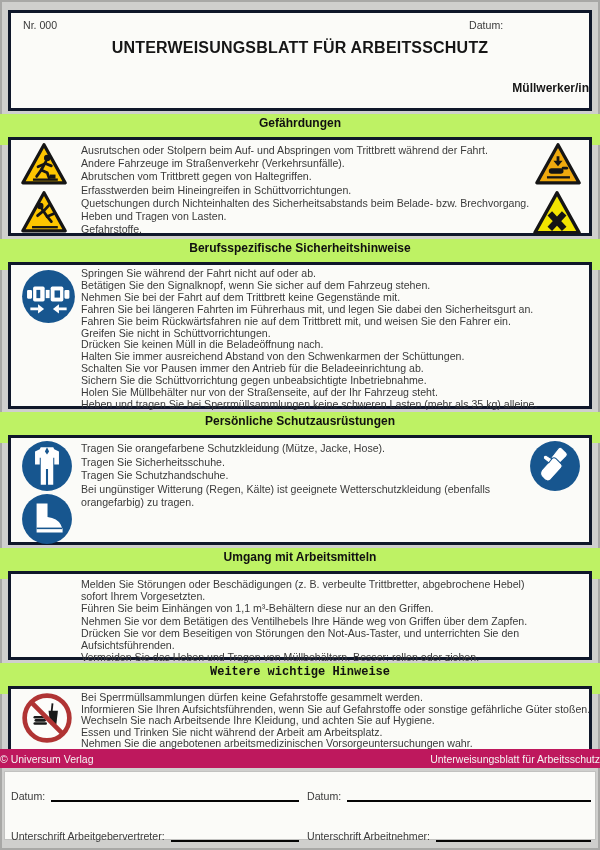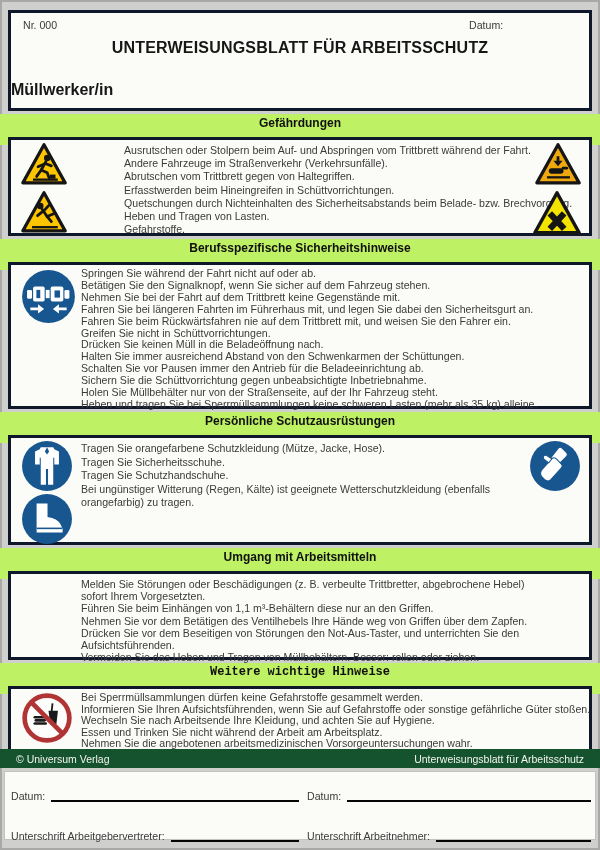--- a/index.html
+++ b/index.html
@@ -5,37 +5,37 @@
   html,body{margin:0;padding:0;}
   .page{position:relative;width:600px;height:850px;background:#cfcfcd;
         font-family:"Liberation Sans",sans-serif;color:#3a3a3a;overflow:hidden;
         box-shadow:inset 0 0 0 2px #a8a8a6;}
   .whitebox{position:absolute;left:8px;width:584px;background:#fbfbf8;
         border:3px solid #0f172a;box-sizing:border-box;}
   .bar{position:absolute;left:0;width:600px;height:31px;background:#bef264;
         color:#101010;font-weight:bold;font-size:12px;text-align:center;line-height:19px;}
   .lines{position:absolute;font-size:10.6px;color:#3a3a3a;}
   .line{white-space:nowrap;}
-  .s1 .line{line-height:13.2px;margin-left:43px;}
+  .s1 .line{line-height:13.2px;}
   .s2 .line{line-height:11.9px;}
   .s3 .line{line-height:13.6px;}
   .s4 .line{line-height:12.2px;}
   .s5 .line{line-height:11.5px;}
   .icon{position:absolute;display:block;}
   
   .hdr-nr{position:absolute;left:12px;top:6px;font-size:10.6px;}
   .hdr-datum{position:absolute;left:458px;top:6px;font-size:10.6px;}
   .hdr-title{position:absolute;left:0;top:26px;width:100%;text-align:center;
         font-size:16px;font-weight:bold;color:#161616;letter-spacing:.2px;}
-  .hdr-sub{position:absolute;left:0;top:68px;width:100%;text-align:left;
-        font-size:16px;font-weight:bold;color:#161616;}
+  .hdr-sub{position:absolute;left:0;top:68px;width:100%;text-align:right;
+        font-size:12px;font-weight:bold;color:#161616;}
   
-  .footerbar{position:absolute;left:0;top:749px;width:600px;height:19px;background:#14532d;
+  .footerbar{position:absolute;left:0;top:749px;width:600px;height:19px;background:#be185d;
         color:#f4f4f2;font-size:10.5px;display:flex;justify-content:space-between;
-        align-items:center;padding:0 16px;box-sizing:border-box;}
+        align-items:center;padding:0 0;box-sizing:border-box;}
   
   .sigbox{position:absolute;left:4px;top:771px;width:592px;height:69px;background:#fbfbf8;
         border:1px solid #c2c2c0;box-sizing:border-box;}
   .sigcol{position:absolute;top:0;height:100%;}
   .sigcol.l{left:6px;width:288px;} .sigcol.r{left:302px;width:284px;}
   .sigrow{display:flex;align-items:flex-end;font-size:10.6px;margin-top:26px;}
   .sigrow:first-child{margin-top:16px;}
   .sigrow span{white-space:nowrap;}
   .sigline{flex:1;border-bottom:2px solid #050505;margin-left:6px;height:12px;}
 </style>

